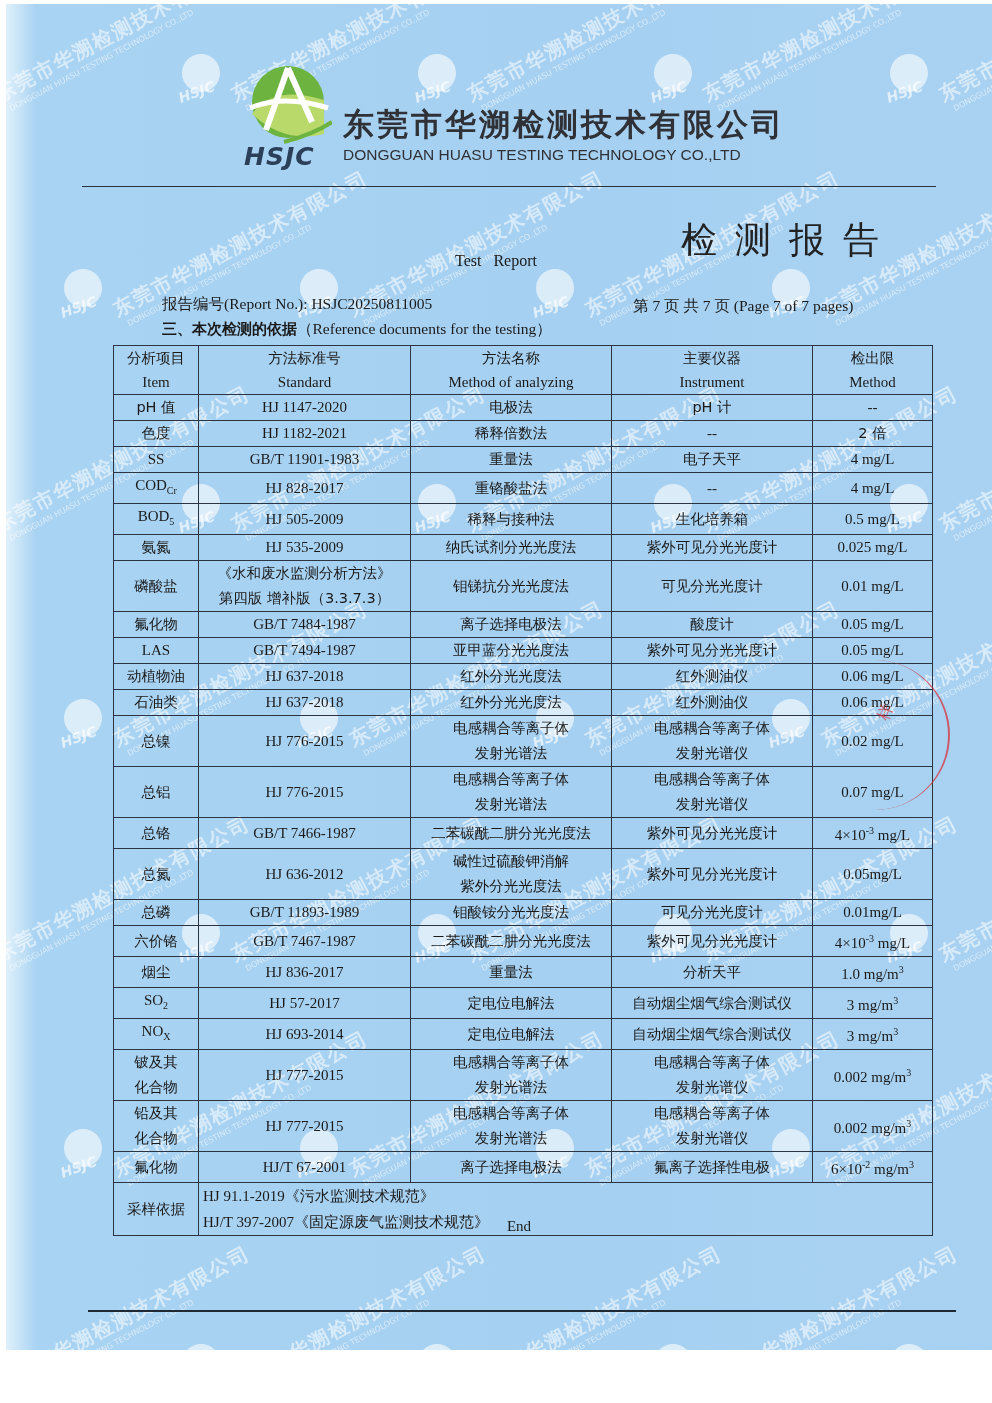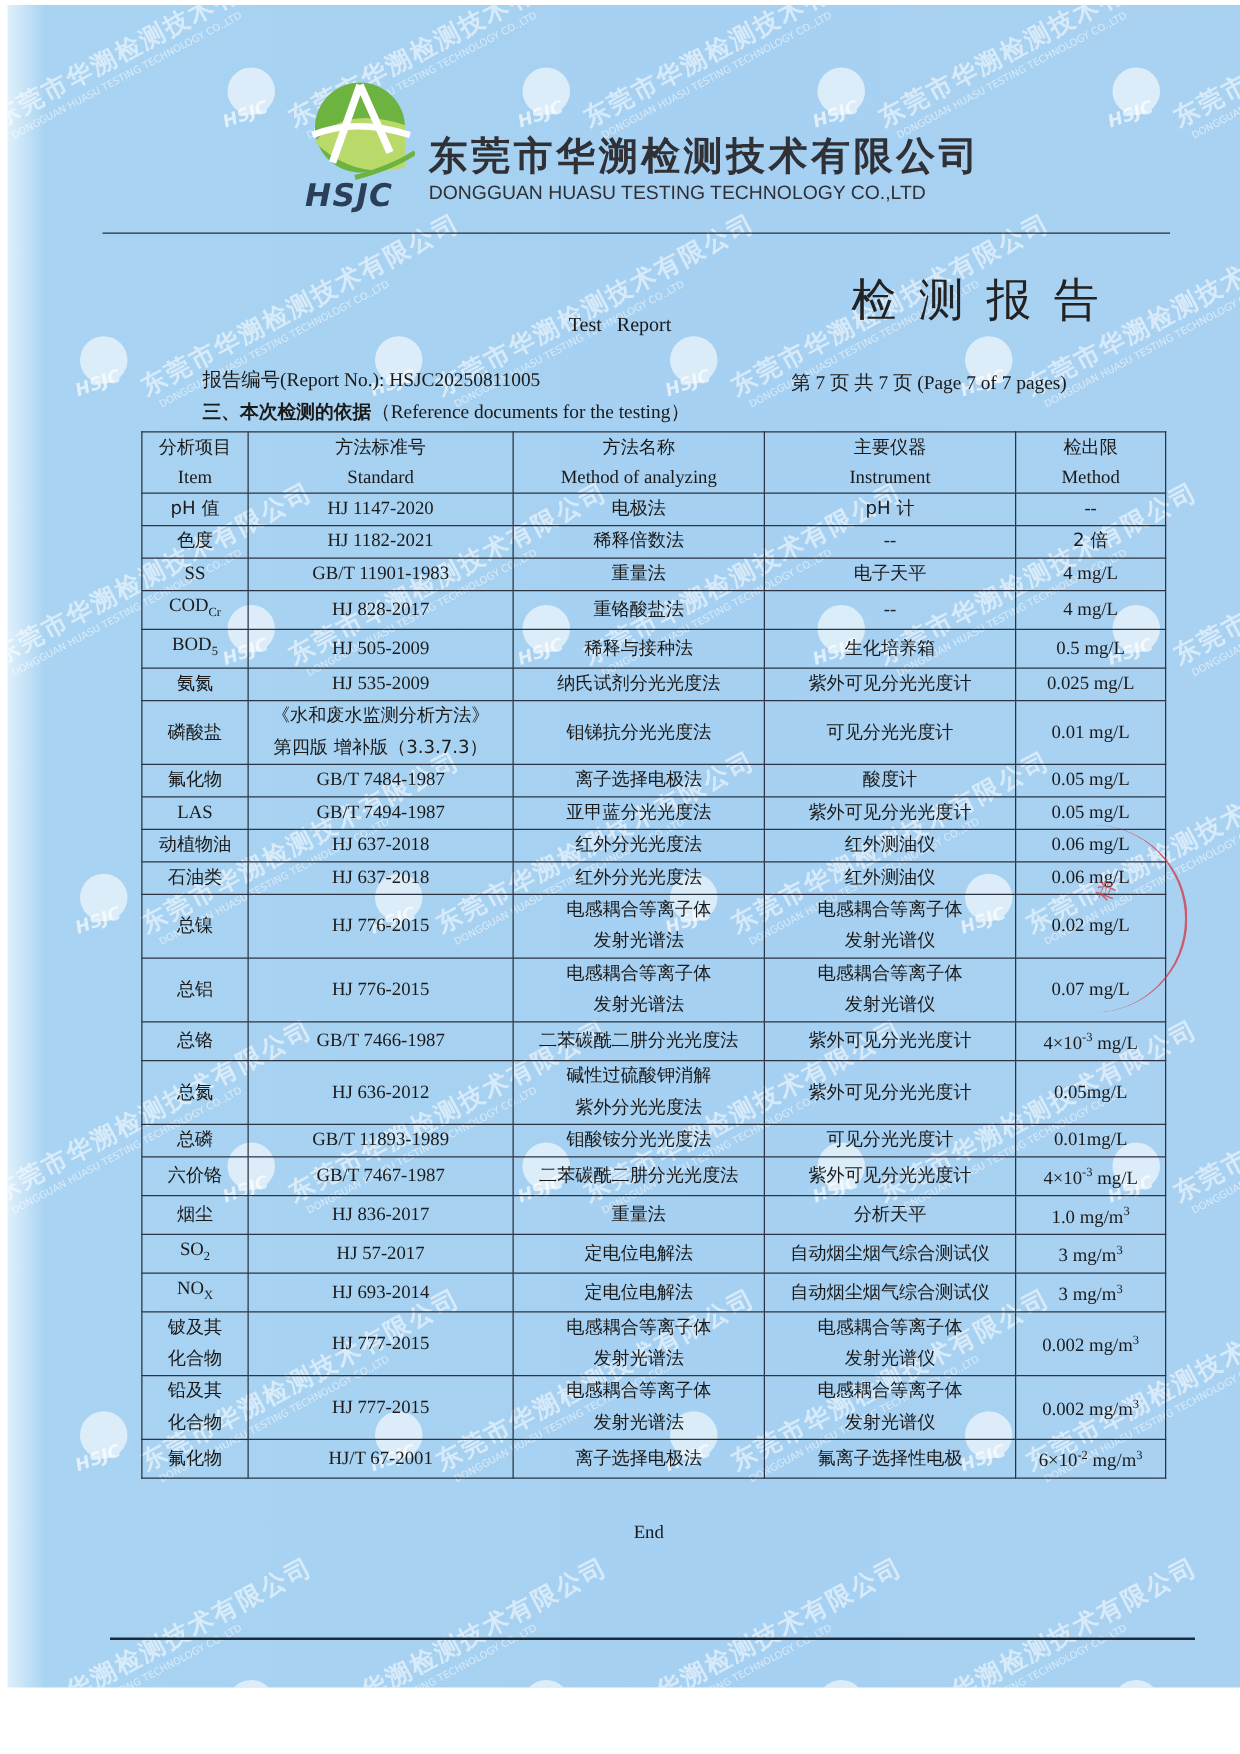--- a/index.html
+++ b/index.html
@@ -301,20 +301,27 @@
         <td class="cjk">电感耦合等离子体<br>发射光谱仪</td>
         <td>0.002 mg/m<sup>3</sup></td>
       </tr>
       <tr class="r1">
         <td class="cjk">氟化物</td>
         <td>HJ/T 67-2001</td>
         <td class="cjk">离子选择电极法</td>
         <td class="cjk">氟离子选择性电极</td>
         <td>6×10<sup>-2</sup> mg/m<sup>3</sup></td>
       </tr>
+      <tr class="r2">
+        <td class="cjk">采样依据</td>
+        <td colspan="4" class="sampling">
+          <div>HJ 91.1-2019《污水监测技术规范》</div>
+          <div>HJ/T 397-2007《固定源废气监测技术规范》</div>
+        </td>
+      </tr>
     </tbody>
 </table>
 
 <div class="stamp"></div>
 <div class="stamp-txt">样</div>
 
 <div class="end">End</div>
 <div class="rule-bot"></div>
 
 </body></html>

